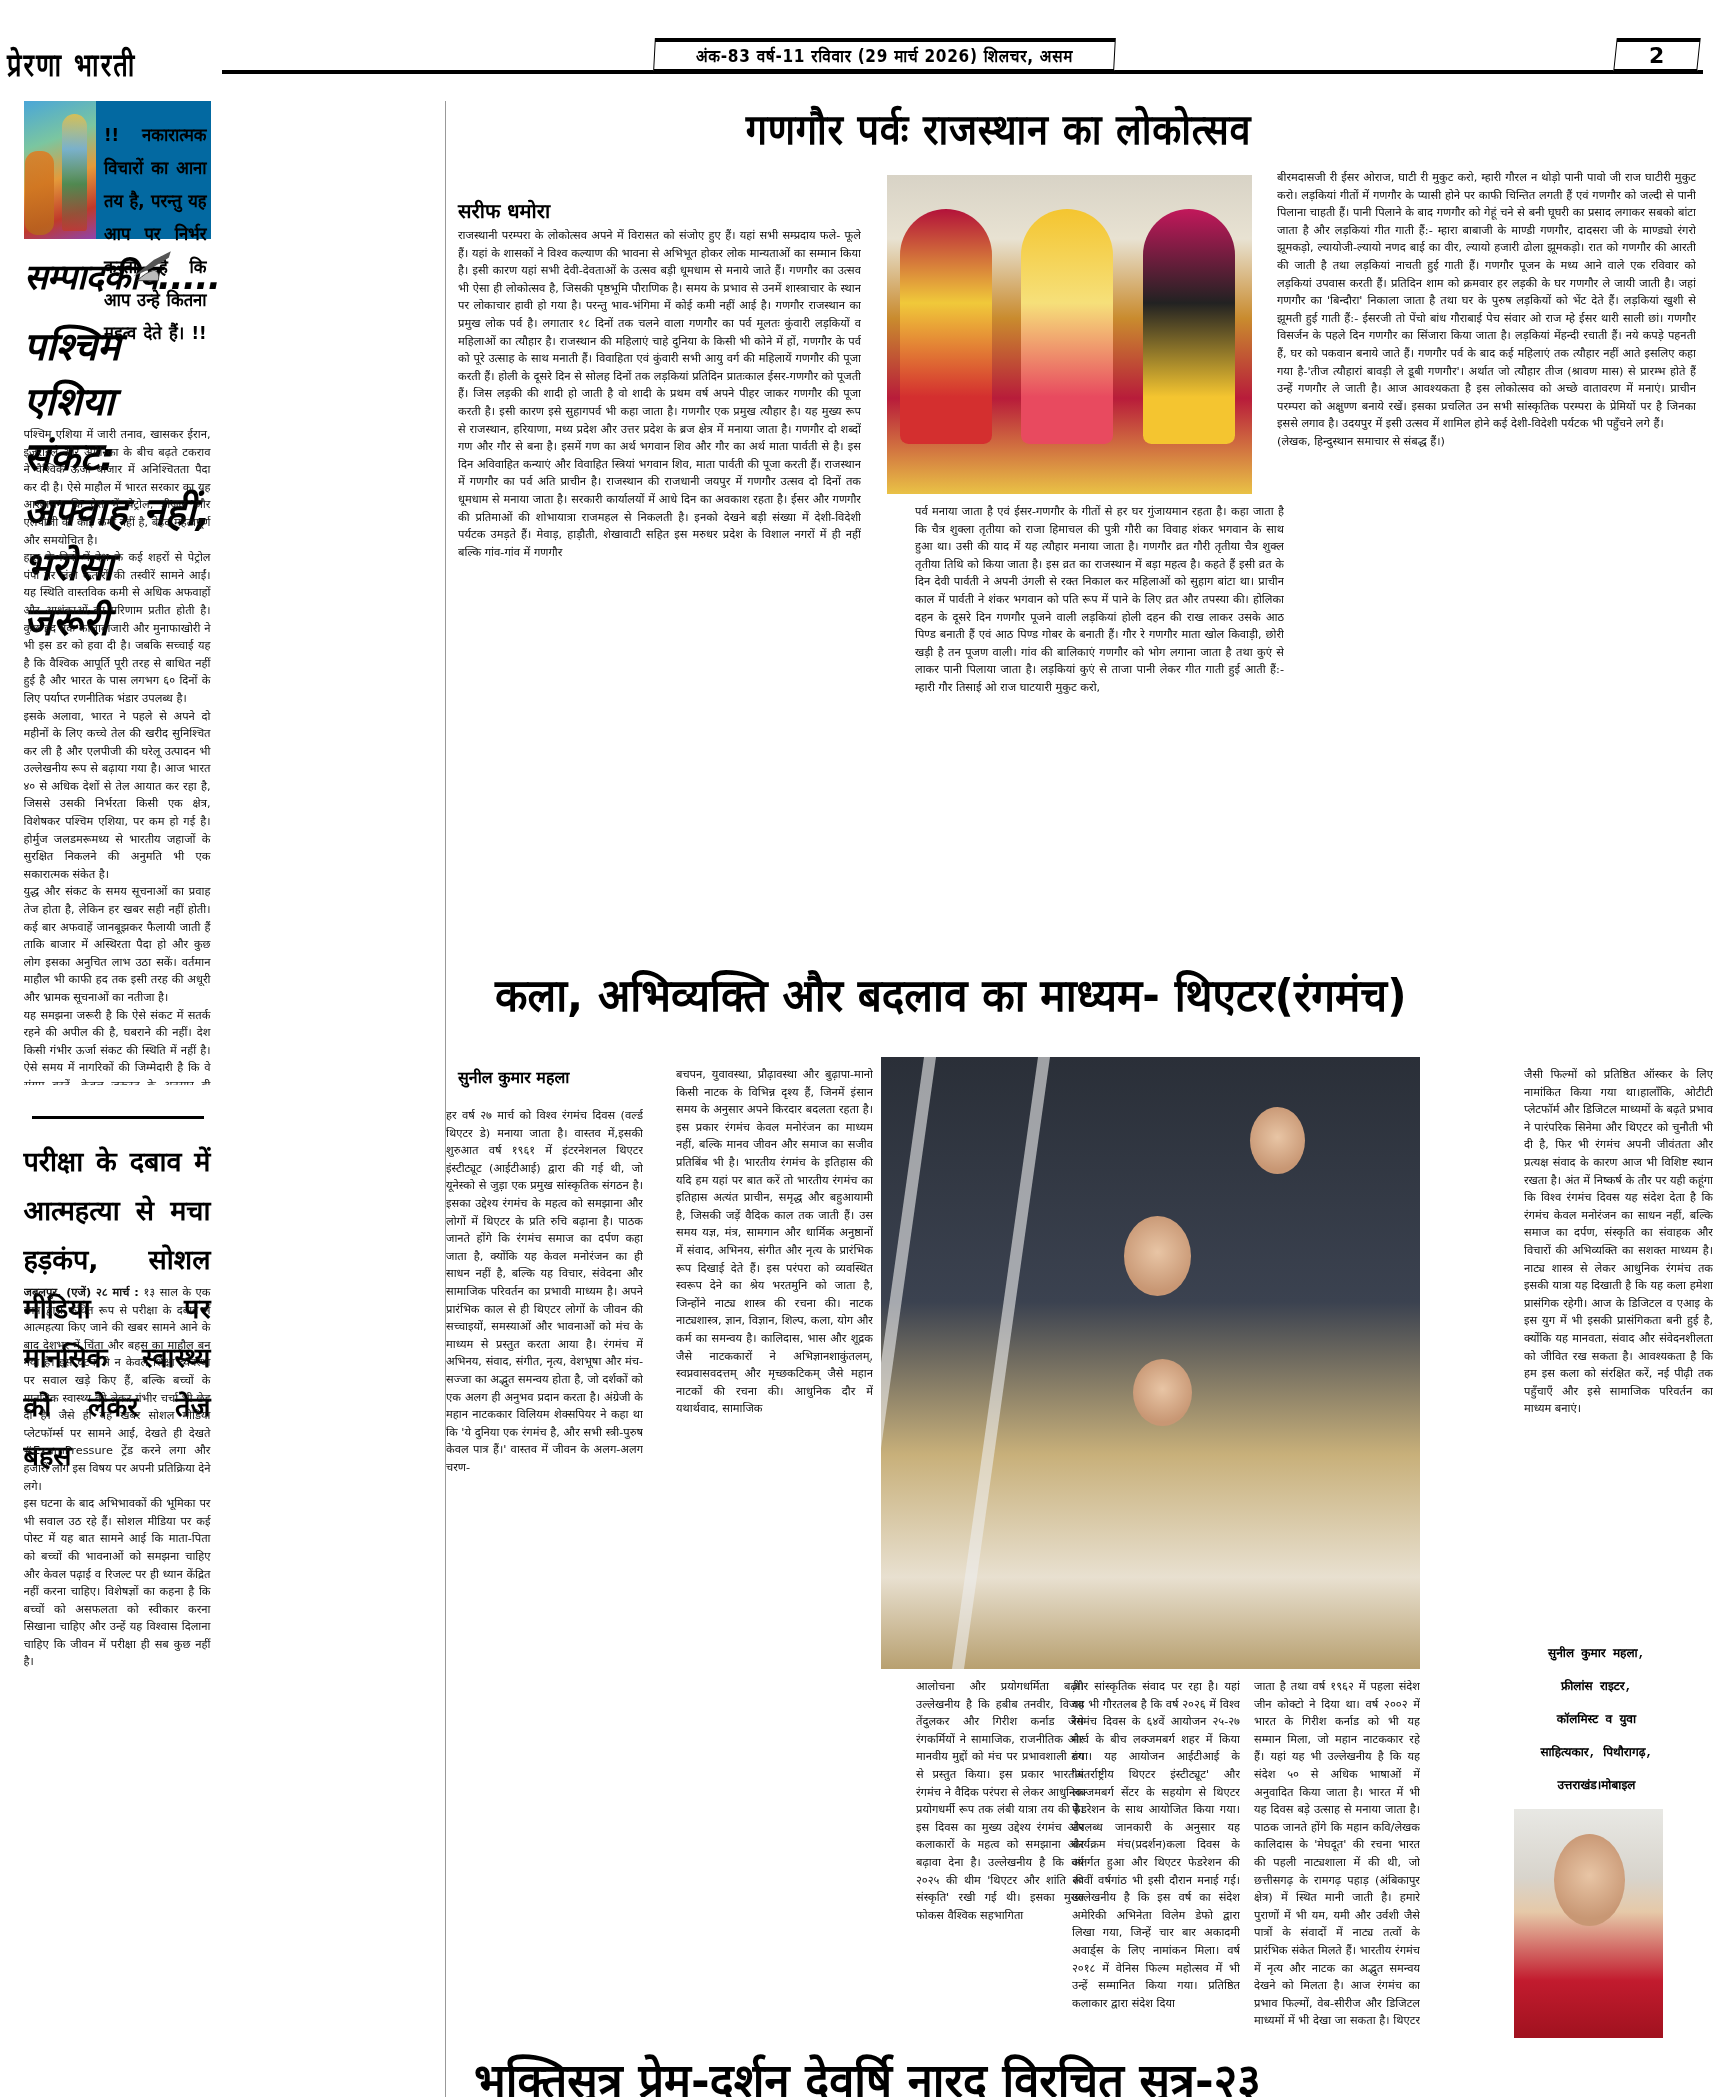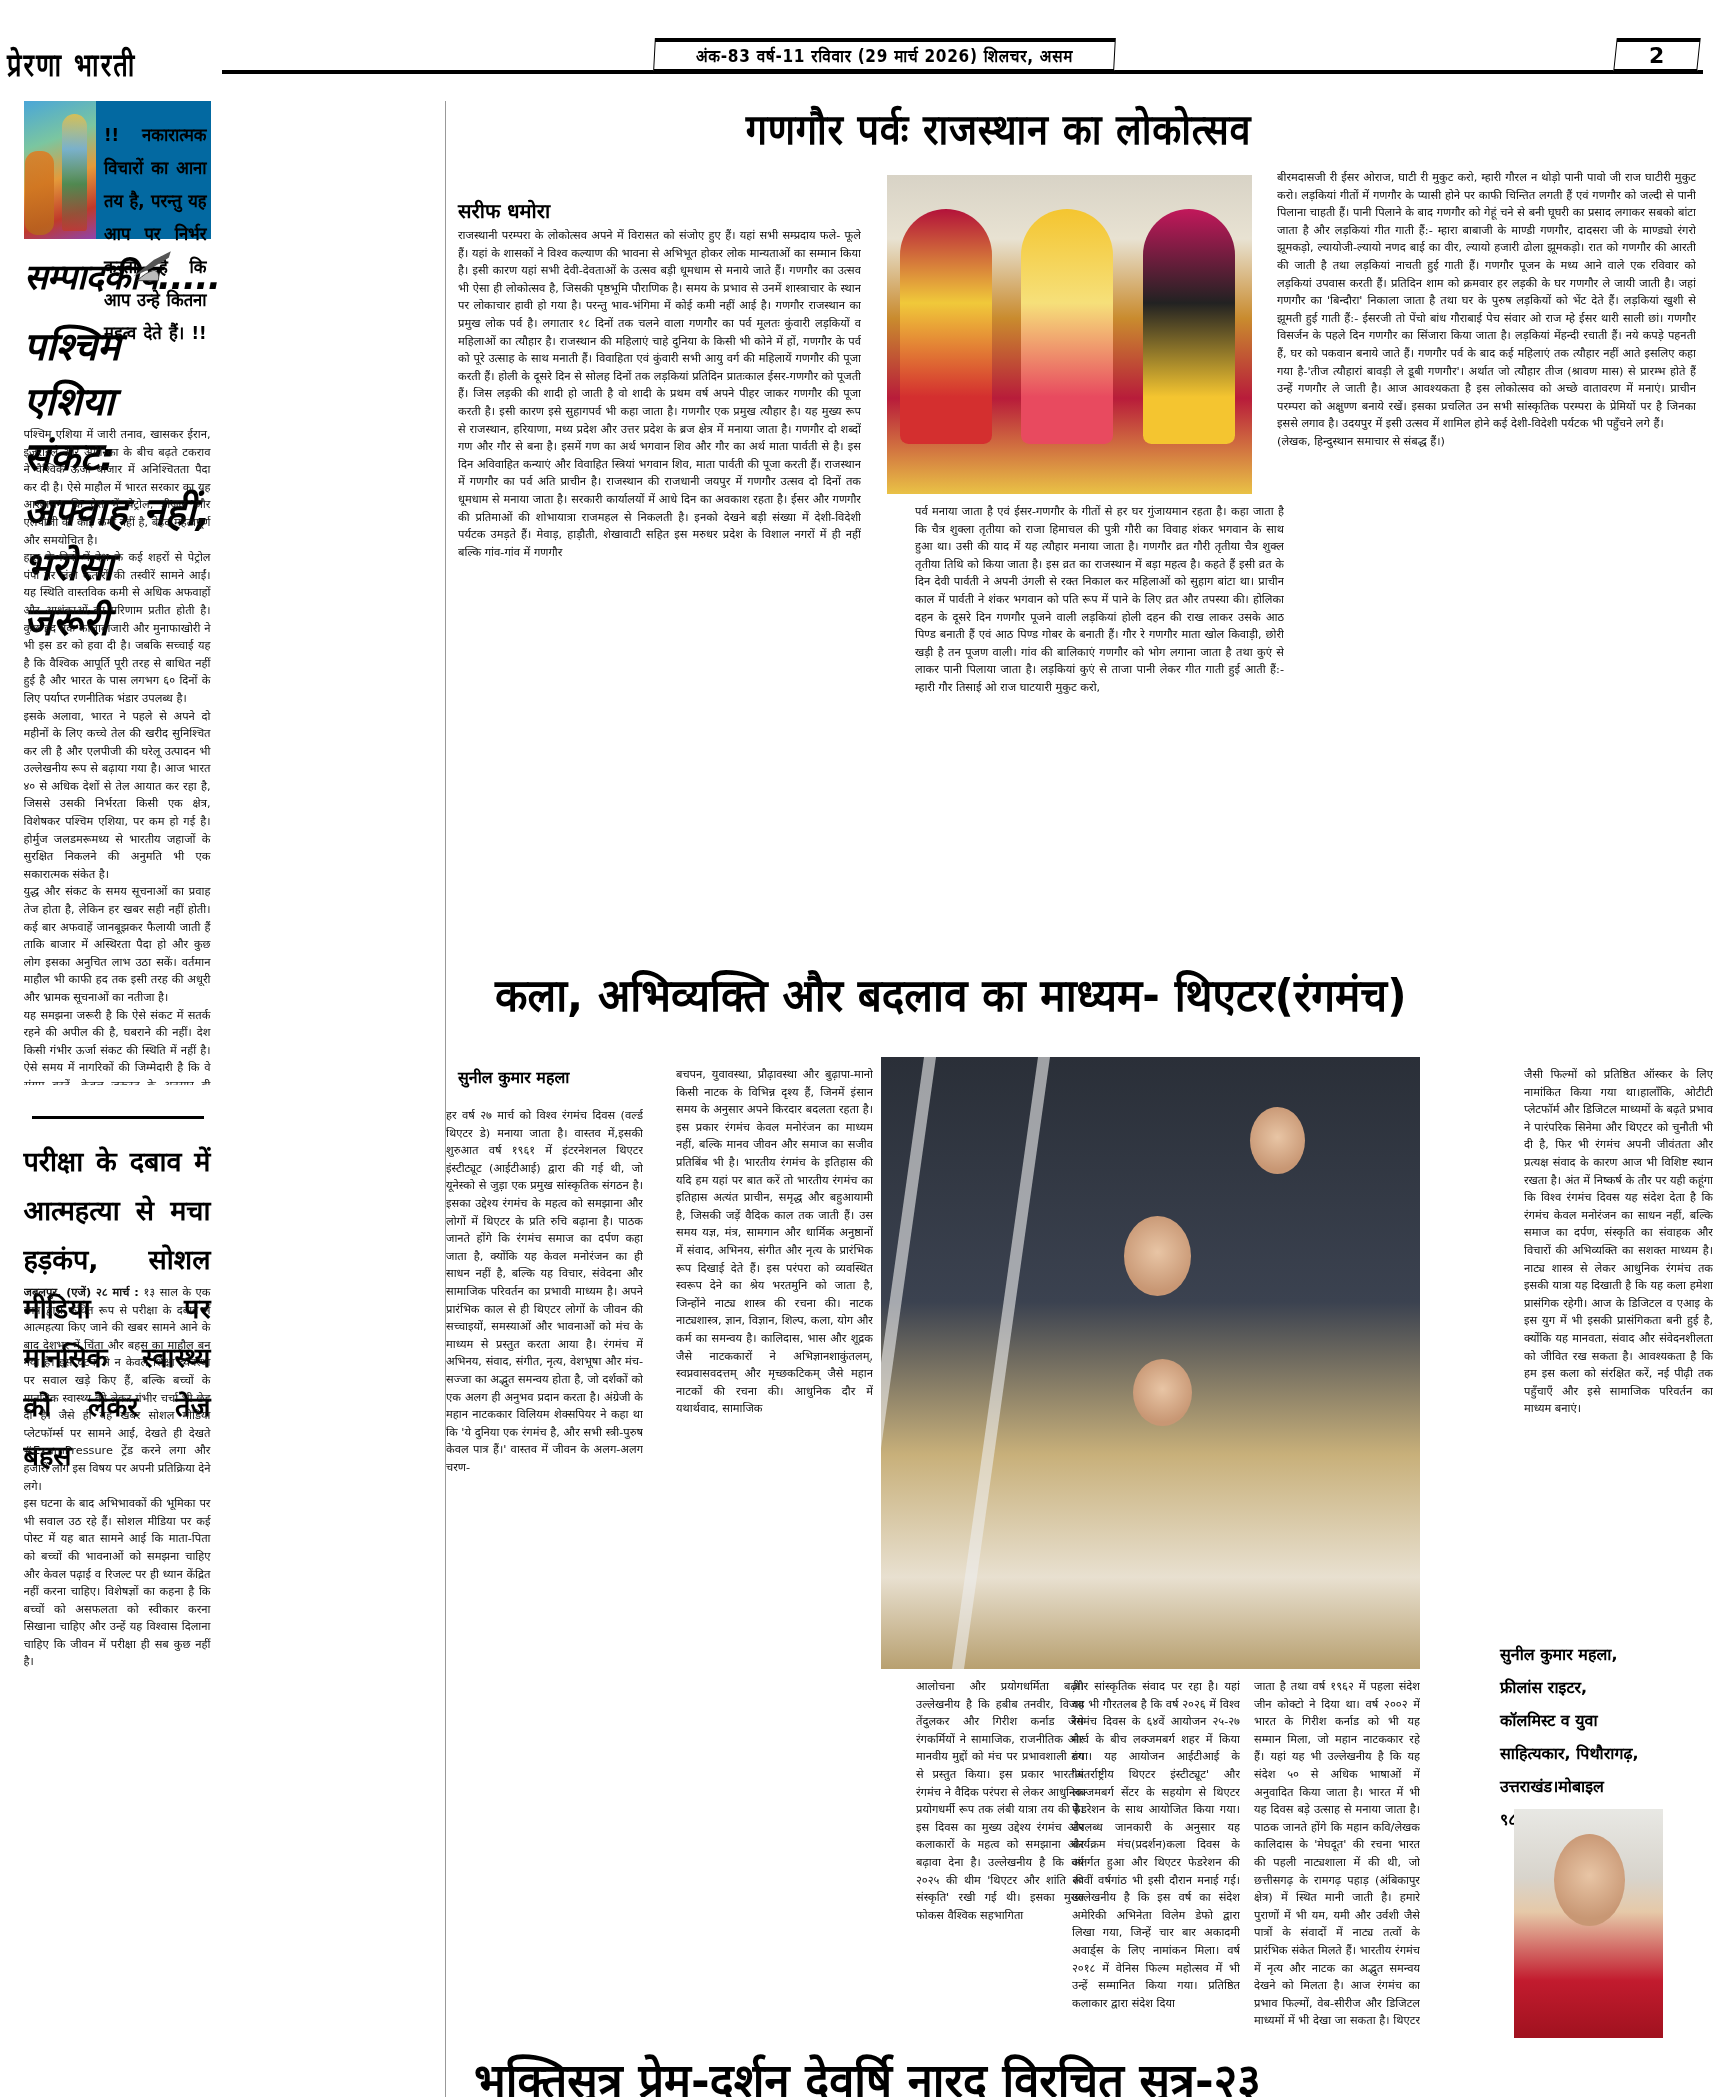--- a/index.html
+++ b/index.html
@@ -50,21 +50,21 @@
   
   .theatre-head { left: 495px; top: 963px; width: 1196px; text-align: left; font-size: 45px; font-weight: bold; transform: scaleX(0.94); transform-origin: left; white-space: nowrap; }
   .theatre-byline { left: 458px; top: 1066px; font-size: 16px; }
   .theatre-col1 { left: 446px; top: 1107px; width: 197px; height: 923px; overflow: hidden; }
   .theatre-col2 { left: 676px; top: 1066px; width: 197px; height: 965px; overflow: hidden; }
   .theatre-img { left: 881px; top: 1057px; width: 539px; height: 612px; background: linear-gradient(180deg,#2a2f38 0%,#3b4250 40%,#c8b07a 65%,#e8e0d0 85%,#b8a070 100%); overflow: hidden; }
   .theatre-col3 { left: 916px; top: 1678px; width: 168px; height: 352px; overflow: hidden; }
   .theatre-col4 { left: 1072px; top: 1678px; width: 168px; height: 352px; overflow: hidden; }
   .theatre-col5 { left: 1254px; top: 1678px; width: 166px; height: 352px; overflow: hidden; }
   .theatre-col6 { left: 1502px; top: 1066px; width: 189px; height: 545px; overflow: hidden; margin-left: 22px; }
-  .author-box { left: 1500px; top: 1638px; width: 193px; font-size: 16px; font-weight: bold; line-height: 33px; }
+  .author-box { left: 1500px; top: 1638px; width: 193px; text-align: center; font-size: 12px; font-weight: bold; line-height: 33px; font-family: Liberation Mono, monospace; }
   .author-photo { left: 1514px; top: 1809px; width: 149px; height: 229px; background: linear-gradient(180deg,#e8e8e4 0%,#d8d4cc 30%,#e6c9a8 45%,#c21b2e 75%,#a0121f 100%); }
 
   
   .narad-head { left: 474px; top: 2047px; width: 1237px; font-size: 47px; font-weight: bold; transform: scaleX(0.96); transform-origin: left; white-space: nowrap; }
 
   .photo-face { position:absolute; border-radius:50%; background: radial-gradient(circle at 50% 45%, #e8c5a5, #c89774 70%); }
 </style>
 </head>
 <body>
 

